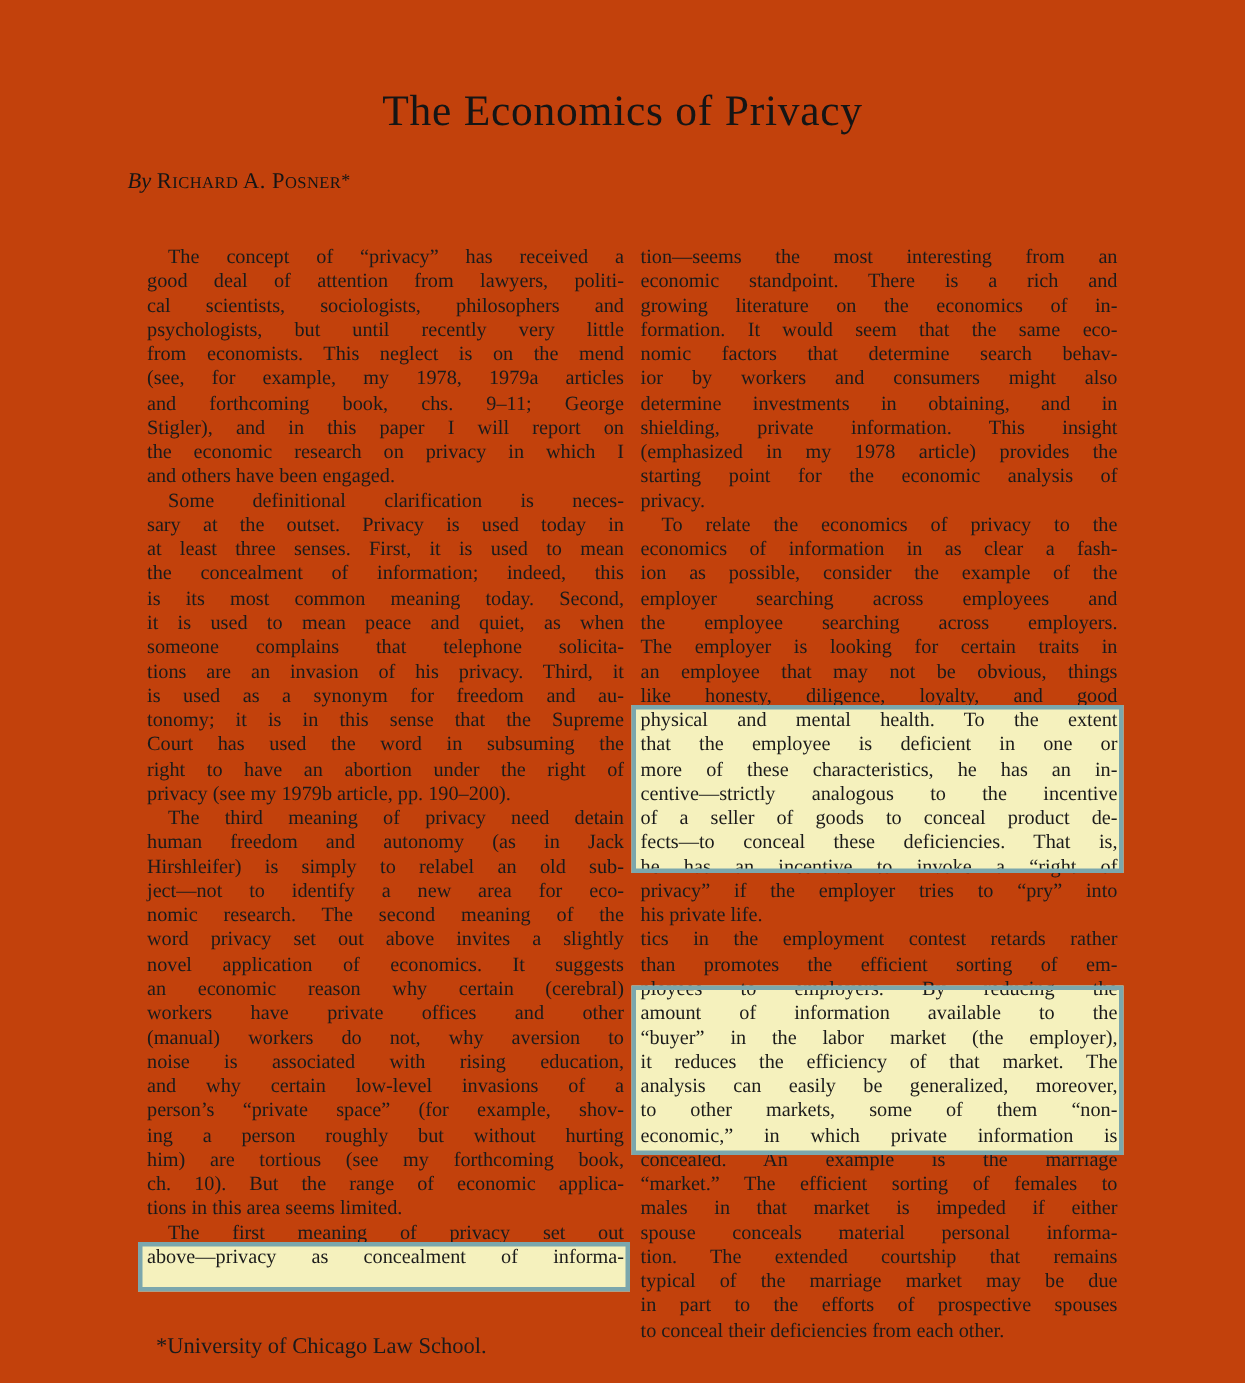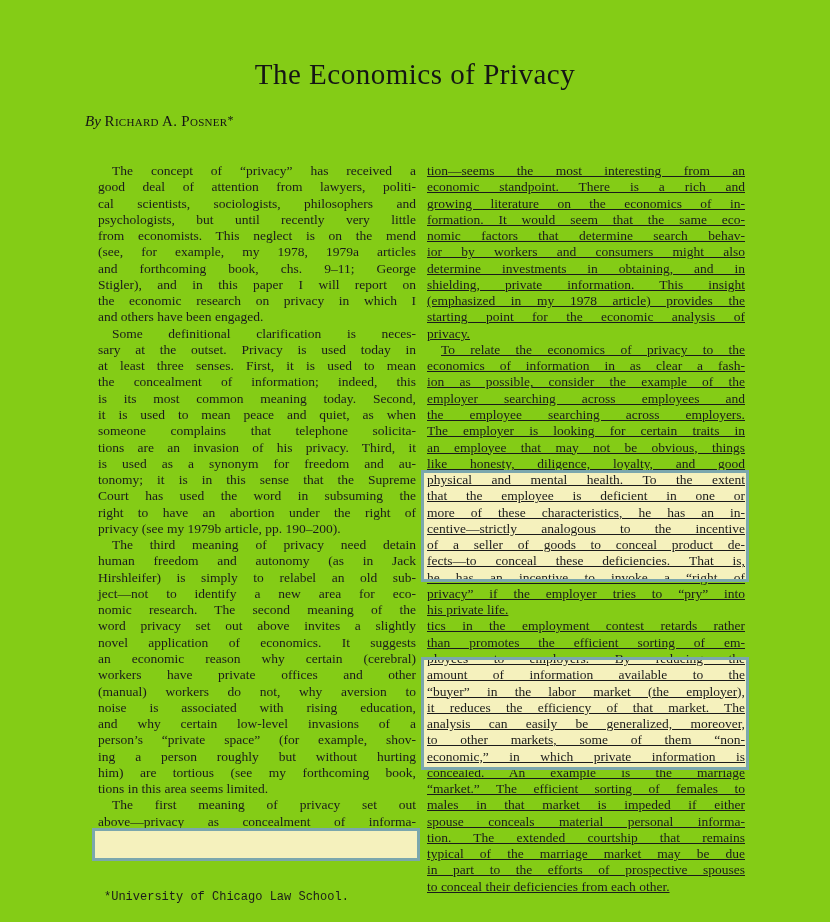--- a/index.html
+++ b/index.html
@@ -1,40 +1,40 @@
 <!DOCTYPE html>
 <html><head>
 <meta charset="utf-8">
 <style>
   html,body{margin:0;padding:0;}
   .page{
     position:relative;
     width:830px;height:922px;
-    background:#84cc16;
+    background:#c2410c;
     font-family:"Liberation Serif","DejaVu Serif",serif;
     color:#1b1b1b;
     overflow:hidden;
   }
   .title{
     position:absolute;top:58px;left:85px;width:660px;
     text-align:center;font-size:29px;letter-spacing:0.5px;
     color:#151515;
   }
   .byline{
     position:absolute;top:113px;left:85px;width:660px;
     text-align:left;font-size:15px;color:#151515;
   }
   .byline .by{font-style:italic;}
   .byline .author{font-variant:small-caps;letter-spacing:0.3px;}
   .byline .marker{font-size:12px;vertical-align:top;}
   .column{
     position:absolute;top:163px;width:318px;
   }
   .col-left{left:98px;}
-  .col-right{left:427px;text-decoration:underline;}
+  .col-right{left:427px;}
   .line{
     position:relative;z-index:1;
     height:16.28px;line-height:16.28px;
     font-size:13.5px;
     text-align:justify;
     -moz-text-align-last:justify;
     text-align-last:justify;
     white-space:normal;
     overflow:visible;
   }
@@ -43,21 +43,21 @@
   .hl-bg{
     position:absolute;left:-6px;right:-4px;z-index:0;
   }
   .hl-border{
     position:absolute;left:-6px;right:-4px;z-index:2;
     border:3px solid;box-sizing:border-box;
     background:transparent;pointer-events:none;
   }
   .footnote{
     position:absolute;left:104px;top:890px;
-    font-size:12px;color:#1b1b1b;font-family:Liberation Mono, monospace;
+    font-size:15px;color:#1b1b1b;
   }
 </style>
 </head>
 <body>
 
 <div class="page">
 
   <div class="title">The Economics of Privacy</div>
 
   <div class="byline">
@@ -98,20 +98,21 @@
       <div class="line">word privacy set out above invites a slightly</div>
       <div class="line">novel application of economics. It suggests</div>
       <div class="line">an economic reason why certain (cerebral)</div>
       <div class="line">workers have private offices and other</div>
       <div class="line">(manual) workers do not, why aversion to</div>
       <div class="line">noise is associated with rising education,</div>
       <div class="line">and why certain low-level invasions of a</div>
       <div class="line">person’s “private space” (for example, shov-</div>
       <div class="line">ing a person roughly but without hurting</div>
       <div class="line">him) are tortious (see my forthcoming book,</div>
+      <div class="line">ch. 10). But the range of economic applica-</div>
       <div class="line last">tions in this area seems limited.</div>
       <div class="line indent">The first meaning of privacy set out</div>
       <div class="line">above—privacy as concealment of informa-</div>
       <div class="hl-border" style="top: 665px; height: 33px; border-color: rgb(123, 167, 173);"></div>
     </div>
   <div class="column col-right">
       <div class="hl-bg" style="top: 307px; height: 112px; background: rgb(245, 241, 189);"></div>
       <div class="hl-bg" style="top: 494px; height: 113px; background: rgb(245, 241, 189);"></div>
       <div class="line">tion—seems the most interesting from an</div>
       <div class="line">economic standpoint. There is a rich and</div>

